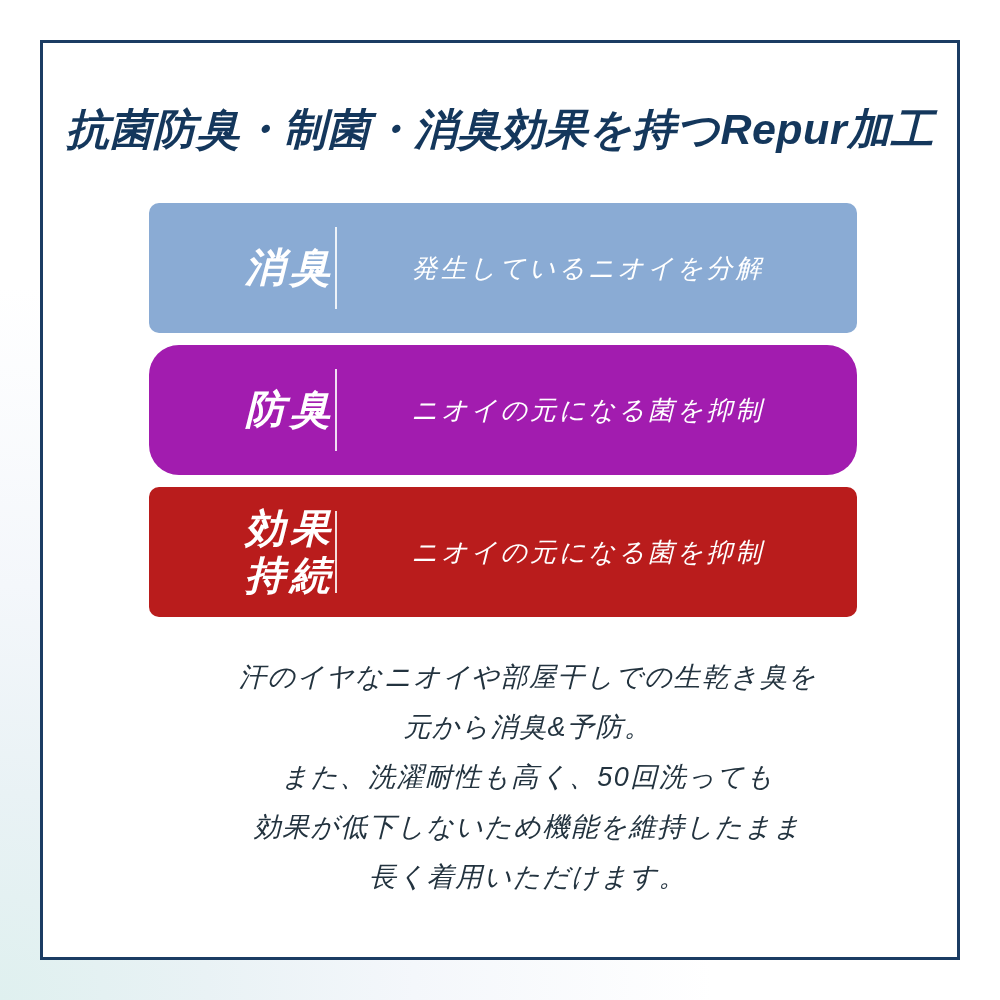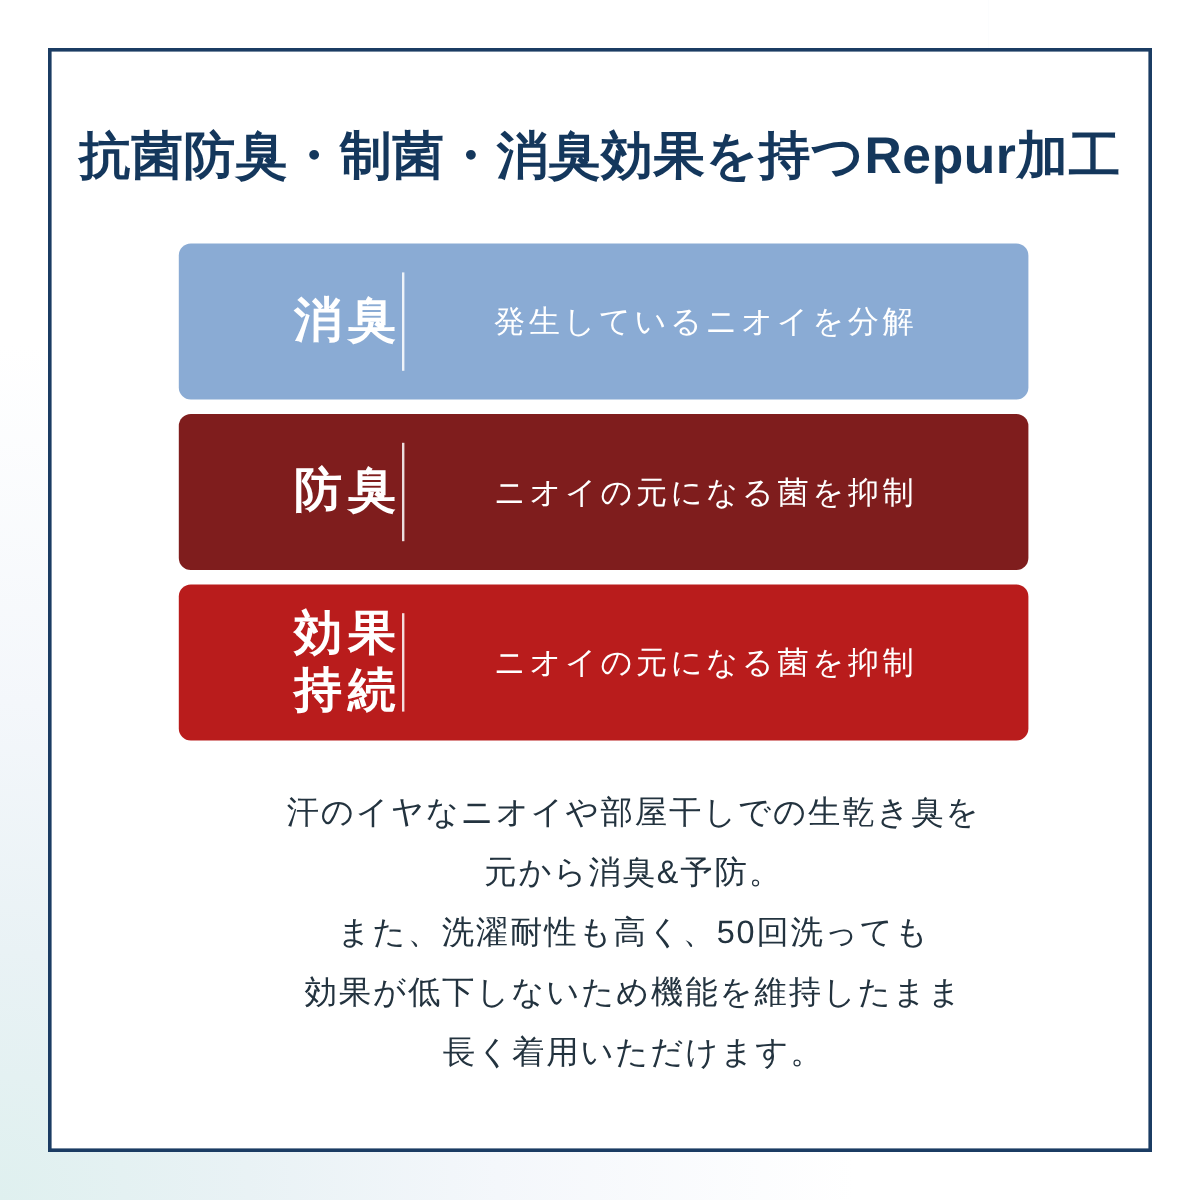--- a/index.html
+++ b/index.html
@@ -15,20 +15,21 @@
   }
 
   .page {
     position: relative;
     width: 824px;
     height: 1000px;
     background:
       radial-gradient(circle at 0% 100%, #dff0ef 0%, #e9f2f5 16%, #f4f7fb 32%, #ffffff 55%),
       radial-gradient(circle at 100% 0%, #eef3fa 0%, #ffffff 45%),
       #ffffff;
+    font-style: italic;
   }
 
   .frame {
     position: absolute;
     left: 40px;
     top: 40px;
     width: 920px;
     height: 920px;
     border: 3px solid #1b3c63;
     background: #ffffff;
@@ -87,21 +88,21 @@
   .card .desc {
     flex: 1;
     text-align: center;
     font-size: 26px;
     color: #ffffff;
     letter-spacing: 3px;
     padding-right: 18px;
   }
 
   .card-1 { background: #8aabd4; }
-  .card-2 { background: #7f1d1d; }
+  .card-2 { background: #a21caf; border-radius: 30px; }
   .card-3 { background: #b91c1c; }
 
   .body-text {
     position: absolute;
     left: 0;
     top: 610px;
     width: 100%;
     text-align: center;
     font-size: 27px;
     color: #23333f;

